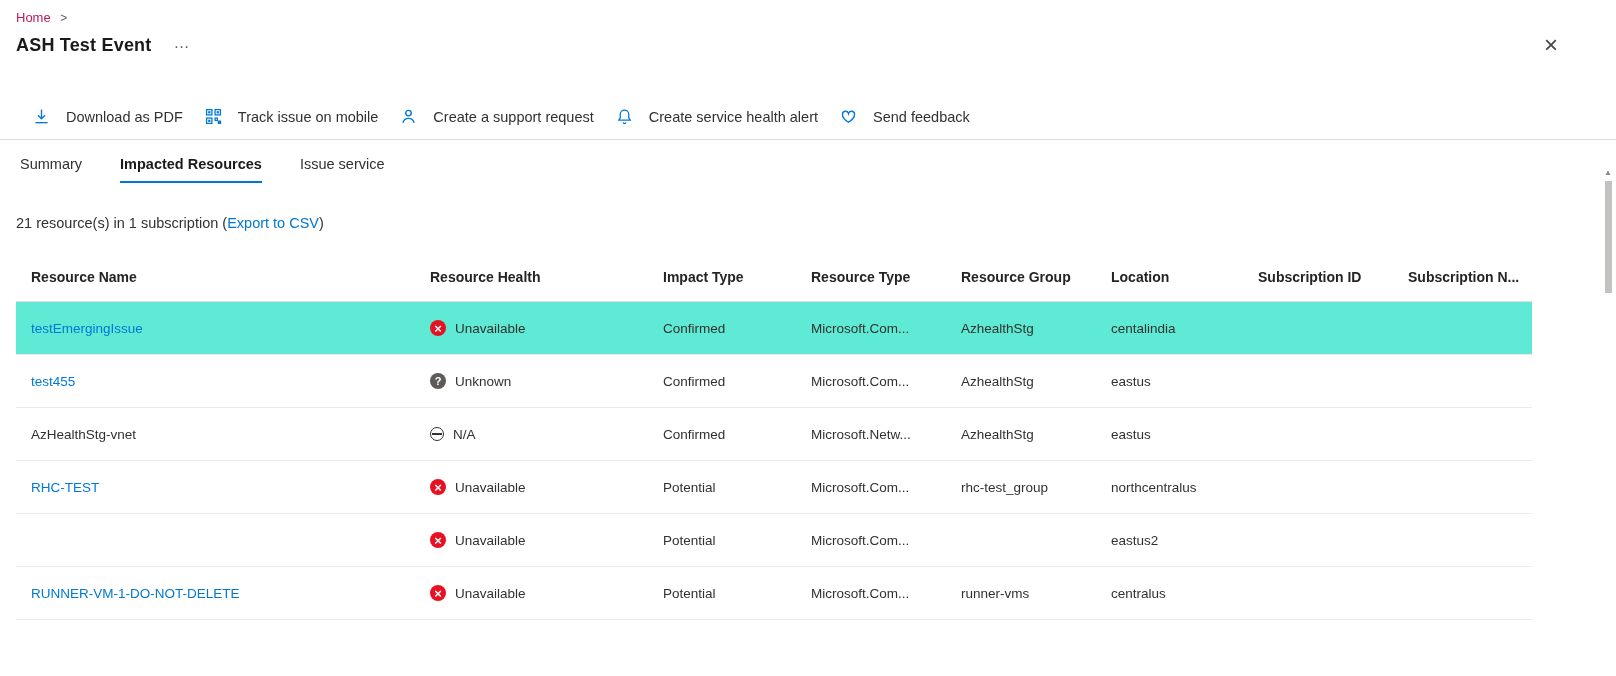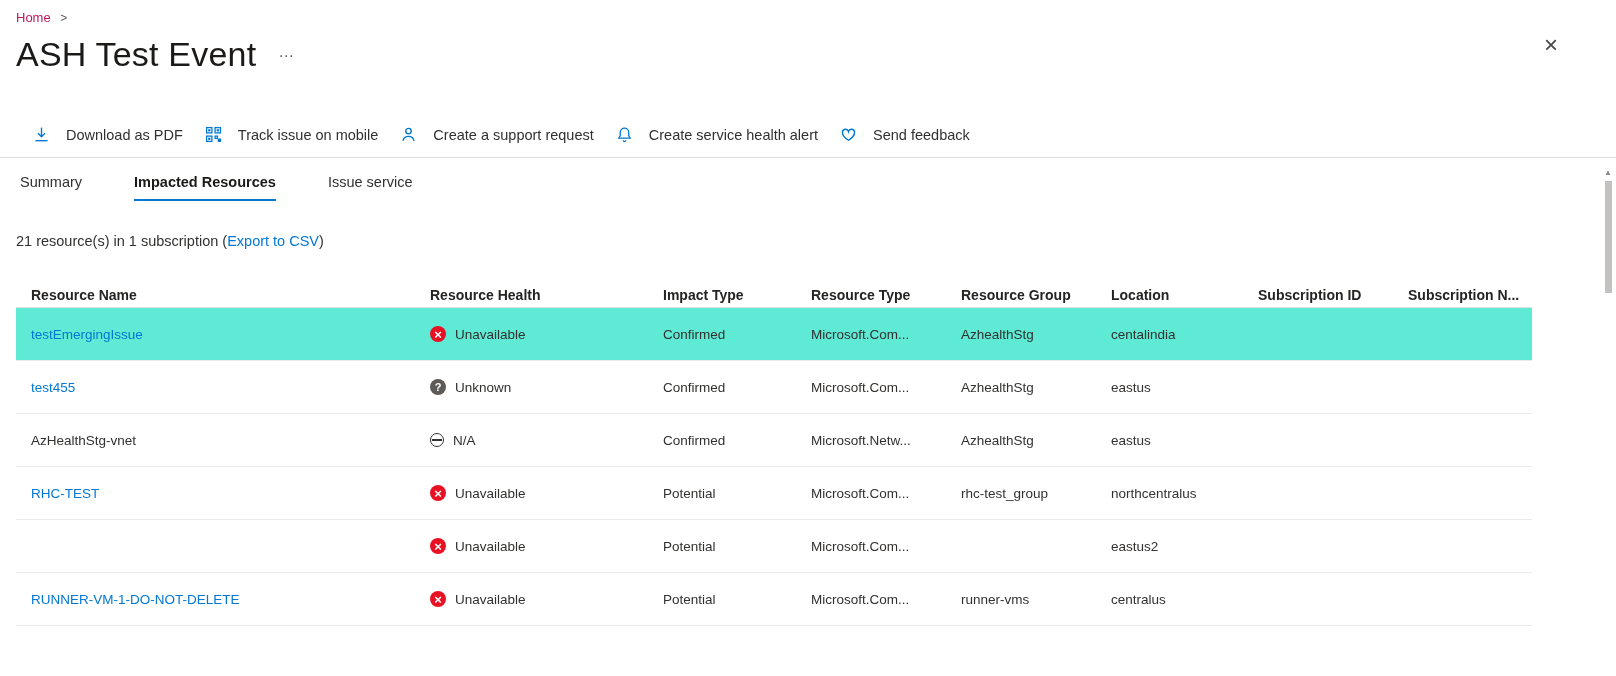--- a/index.html
+++ b/index.html
@@ -7,37 +7,37 @@
   body {
     font-family: "Liberation Sans", sans-serif;
     background: #ffffff;
     color: #323130;
     position: relative;
   }
   .breadcrumb { padding: 10px 0 0 16px; font-size: 13px; }
   .breadcrumb a { color: #be185d; text-decoration: none; cursor: pointer; }
   .breadcrumb .sep { color: #605e5c; margin-left: 6px; font-size: 12px; }
   .title-row { position: relative; display: flex; align-items: center; padding: 10px 16px 0 16px; }
-  h1 { font-size: 34px; font-weight: 400; color: #1b1a19; letter-spacing: 0.2px; }
+  h1 { font-size: 18px; font-weight: 700; color: #1b1a19; letter-spacing: 0.2px; }
   .more { color: #605e5c; margin-left: 22px; font-size: 16px; letter-spacing: 2px; cursor: pointer; margin-top: -6px; }
   .close-btn { position: absolute; right: 58px; top: 8px; font-size: 24px; line-height: 1; color: #484644; cursor: pointer; font-weight: 400; }
   .command-bar { margin-top: 44px; padding: 2px 0 8px 22px; border-bottom: 1px solid #e1dfdd; white-space: nowrap; }
   .tb-item {
     background: none; border: none; display: inline-flex; align-items: center; gap: 16px;
     font-family: inherit; font-size: 14.5px; color: #323130; padding: 6px 11px; cursor: pointer;
   }
   .tb-icon { width: 17px; height: 17px; display: inline-flex; flex: none; }
   .tb-icon svg { width: 100%; height: 100%; }
-  .tabs { display: flex; gap: 52px; padding: 16px 0 0 20px; }
+  .tabs { display: flex; gap: 38px; padding: 16px 0 0 20px; }
   .tab { font-size: 14.5px; color: #323130; padding-bottom: 9px; cursor: pointer; border-bottom: 2px solid transparent; }
   .tab.active { font-weight: 700; color: #1b1a19; border-bottom: 2px solid #0078d4; }
   .summary-line { margin: 32px 0 0 16px; font-size: 14.5px; color: #323130; }
   .summary-line a { color: #0078d4; text-decoration: none; cursor: pointer; }
   table { border-collapse: collapse; table-layout: fixed; width: 1516px; margin: 28px 0 0 16px; }
-  th { text-align: left; font-size: 14px; font-weight: 700; color: #252423; padding: 10px 8px 4px 15px; border-bottom: 1px solid #e1dfdd; overflow: hidden; white-space: nowrap; }
+  th { text-align: left; font-size: 14px; font-weight: 700; color: #252423; padding: 10px 8px 16px 15px; border-bottom: 1px solid #e1dfdd; overflow: hidden; white-space: nowrap; }
   td { height: 53px; padding: 0 8px 0 15px; font-size: 13.5px; color: #323130; border-bottom: 1px solid #edebe9; overflow: hidden; white-space: nowrap; }
   tr.highlight td { background: #5eead4; }
   td a { color: #0078d4; text-decoration: none; cursor: pointer; }
   .health-cell { display: flex; align-items: center; gap: 9px; }
   .hi { width: 16px; height: 16px; border-radius: 50%; display: inline-flex; align-items: center; justify-content: center; flex: none; position: relative; }
   .hi.error { background: #e81123; color: #ffffff; font-size: 13px; font-weight: 700; line-height: 1; }
   .hi.unknown { background: #5d5a58; color: #ffffff; font-size: 11px; font-weight: 700; line-height: 1; }
   .hi.na { width: 14px; height: 14px; border: 1.6px solid #323130; background: transparent; }
   .hi.na::after { content: ""; position: absolute; left: 1px; right: 1px; top: 50%; height: 1.6px; margin-top: -1px; background: #323130; }
   .scrollbar { position: absolute; right: 2px; top: 168px; bottom: 2px; width: 12px; }

